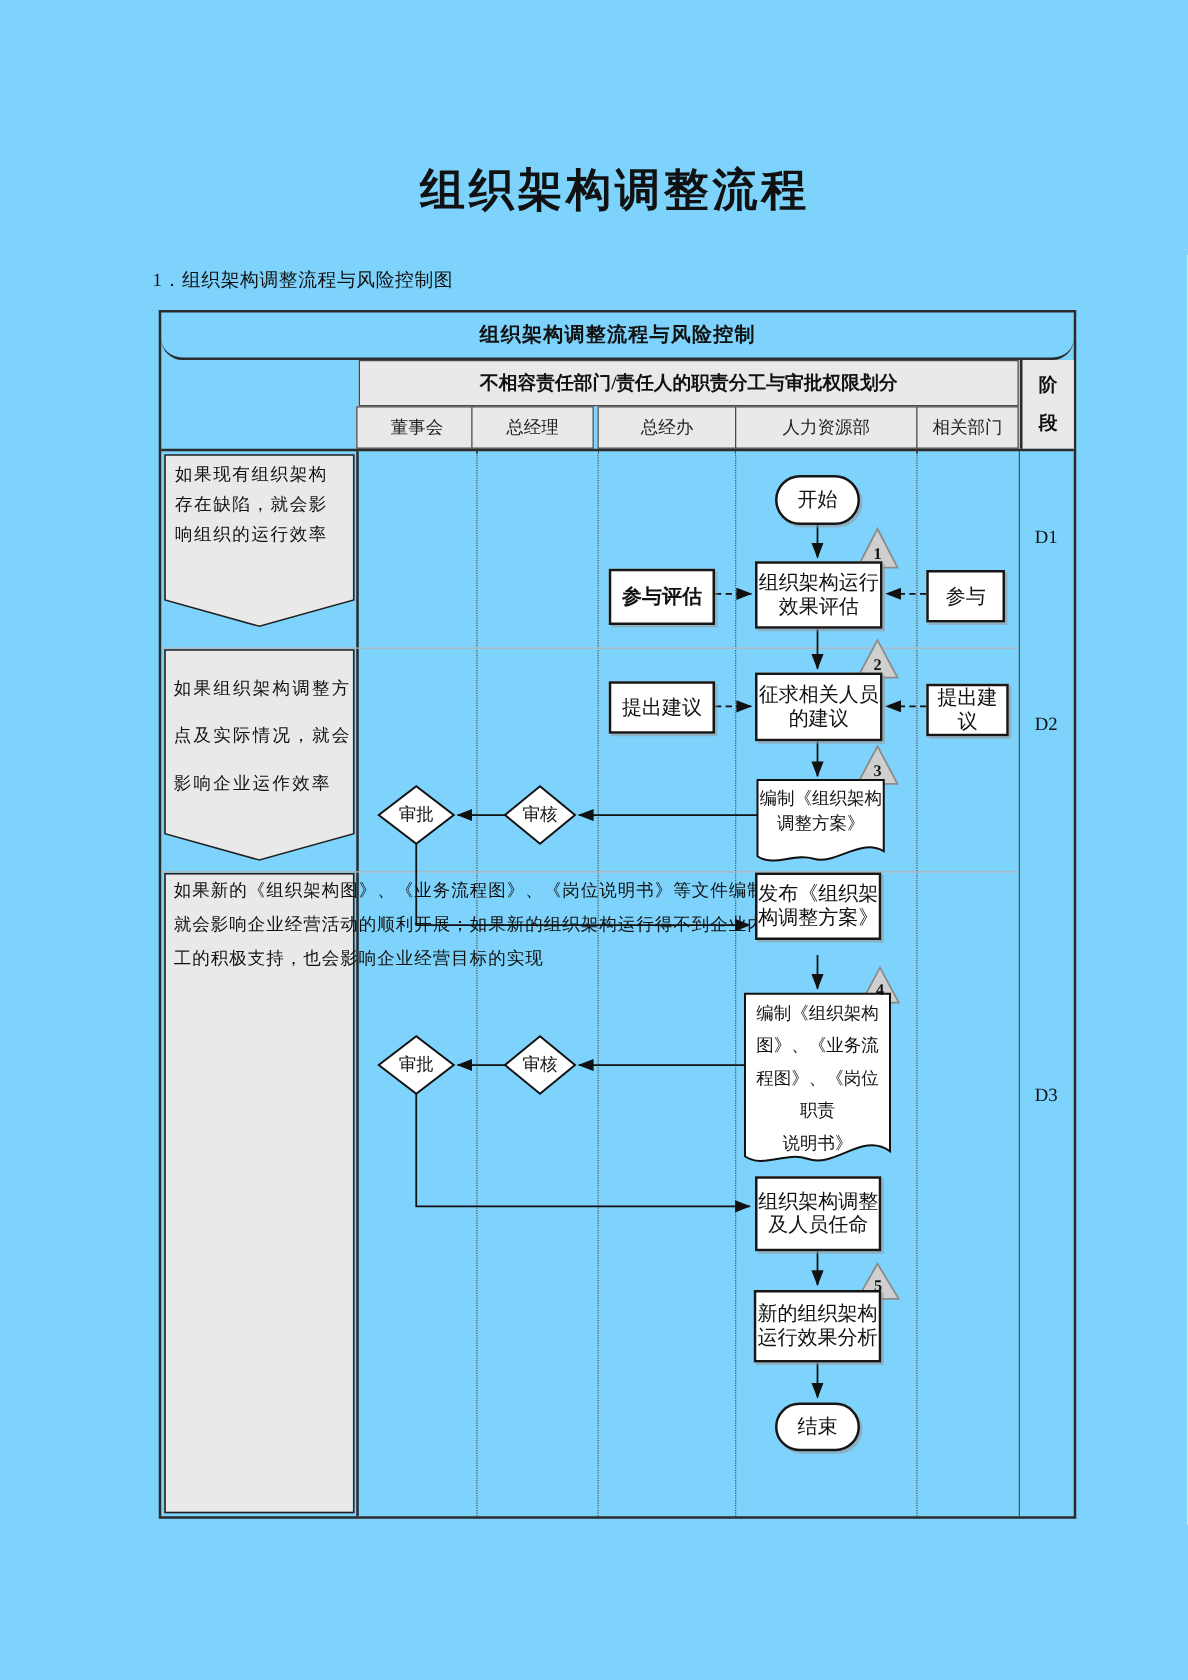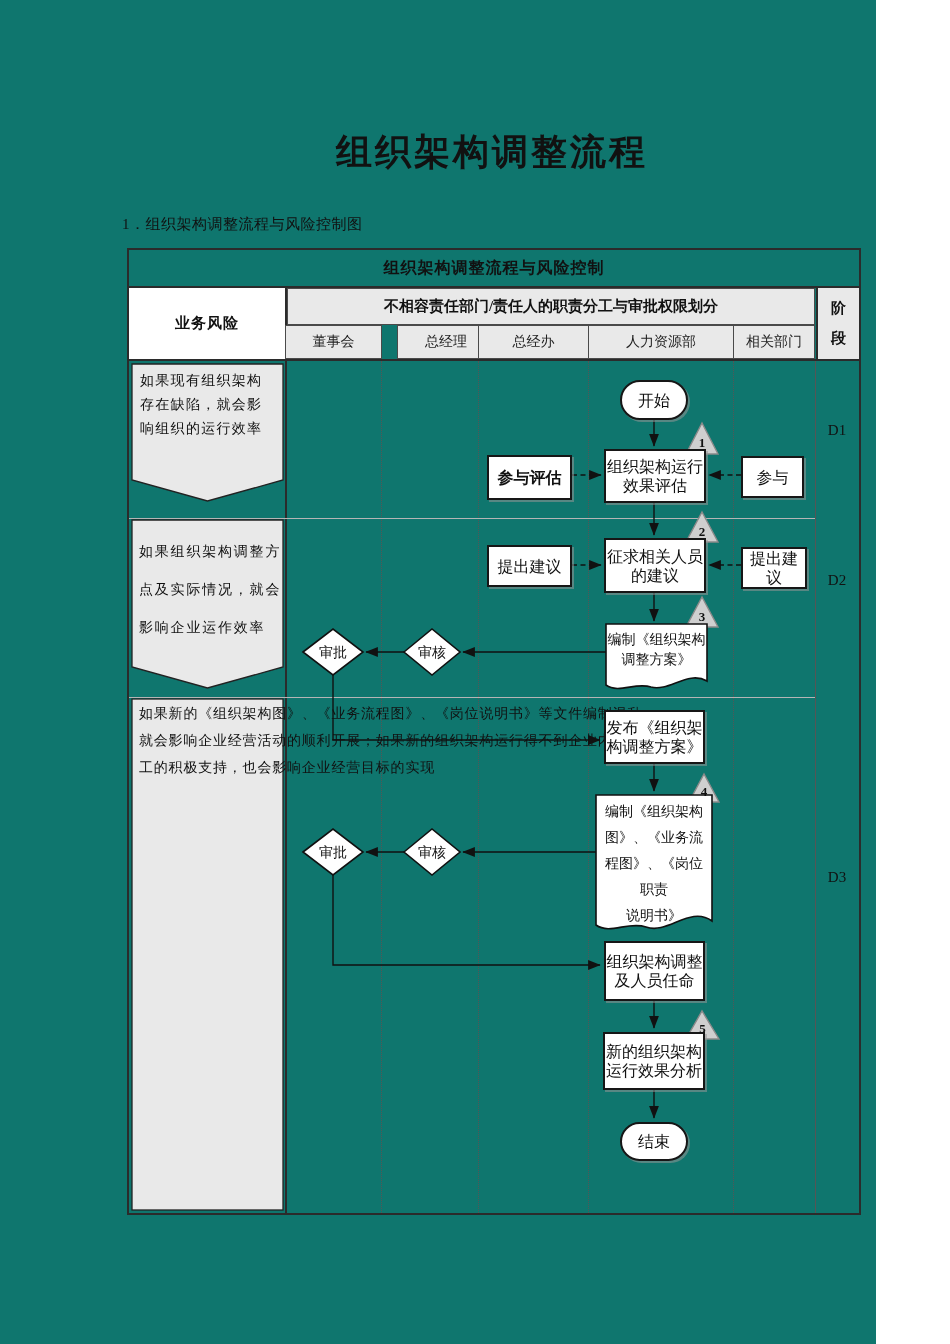--- a/index.html
+++ b/index.html
@@ -1,25 +1,25 @@
 <!DOCTYPE html>
 <html><head>
 <meta charset="utf-8">
 <style>
   html,body{margin:0;padding:0;background:#fff;}
-  .page{position:relative;width:876px;height:1344px;background:#0f766e;overflow:hidden;
+  .page{position:relative;width:950px;height:1344px;background:#7dd3fc;overflow:hidden;
         font-family:"Liberation Serif", serif;color:#111;}
   .abs{position:absolute;}
   .doc-title{left:127px;top:128px;width:730px;text-align:center;
              font-size:36px;font-weight:bold;letter-spacing:3px;}
   .section-heading{left:122px;top:215px;font-size:15px;letter-spacing:0.5px;}
   .tbl{left:127px;top:248px;width:730px;height:963px;border:2px solid #2b2b2b;box-sizing:content-box;}
   .tbl-title{left:0;top:0;width:730px;height:38px;border-bottom:2.5px solid #2b2b2b;
              display:flex;align-items:center;justify-content:center;
-             font-size:16px;font-weight:bold;letter-spacing:1px;z-index:2;box-sizing:border-box;}
+             font-size:16px;font-weight:bold;letter-spacing:1px;z-index:2;box-sizing:border-box;border-radius:17px;}
   .risk-hdr{left:0;top:38px;width:156px;height:71px;background:#fff;border-right:2.5px solid #2b2b2b;
             display:flex;align-items:center;justify-content:center;font-size:15px;font-weight:bold;
             letter-spacing:1px;z-index:2;}
   .group-hdr{left:158px;top:38px;width:528px;height:37px;background:#e9e9e9;border:1px solid #4a4a4a;
              display:flex;align-items:center;justify-content:center;font-size:15px;font-weight:bold;
              box-sizing:border-box;z-index:2;}
   .dept-cell{top:75px;height:34px;background:#e9e9e9;border:1px solid #4a4a4a;
              display:flex;align-items:center;justify-content:center;font-size:14px;
              box-sizing:border-box;z-index:2;color:#222;}
   .thickbar{left:0;top:108.5px;width:730px;height:2.5px;background:#2b2b2b;z-index:3;}
@@ -49,25 +49,24 @@
 <body>
 
 <div class="page">
 
   <div class="abs doc-title">组织架构调整流程</div>
   <div class="abs section-heading">1．组织架构调整流程与风险控制图</div>
 
   <div class="abs tbl">
 
     <div class="abs tbl-title">组织架构调整流程与风险控制</div>
-    <div class="abs risk-hdr">业务风险</div>
     <div class="abs group-hdr">不相容责任部门/责任人的职责分工与审批权限划分</div>
 
     <div class="abs dept-cell" style="left:156px;width:97px;">董事会</div>
-    <div class="abs dept-cell" style="left:268px;width:98px;">总经理</div>
+    <div class="abs dept-cell" style="left:248px;width:98px;">总经理</div>
     <div class="abs dept-cell" style="left:349px;width:111px;">总经办</div>
     <div class="abs dept-cell" style="left:459px;width:146px;">人力资源部</div>
     <div class="abs dept-cell" style="left:604px;width:82px;">相关部门</div>
 
     <div class="abs stage-hdr">
       <span>阶</span>
       <span>段</span>
     </div>
     <div class="abs thickbar"></div>
 
@@ -177,21 +176,21 @@
     </div>
 
     <div class="fbox" style="left:358px;top:295px;width:85px;height:42px;">
       <span>提出建议</span>
     </div>
 
     <div class="fbox" style="left:612px;top:297px;width:66px;height:42px;">
       <span>提出建议</span>
     </div>
 
-    <div class="fbox" style="left:475px;top:460px;width:101px;height:54px;">
+    <div class="fbox" style="left:475px;top:448px;width:101px;height:54px;">
       <div>
         <span class="ln">发布《组织架</span>
         <span class="ln">构调整方案》</span>
       </div>
     </div>
 
     <div class="fbox" style="left:475px;top:691px;width:101px;height:60px;">
       <div>
         <span class="ln">组织架构调整</span>
         <span class="ln">及人员任命</span>

